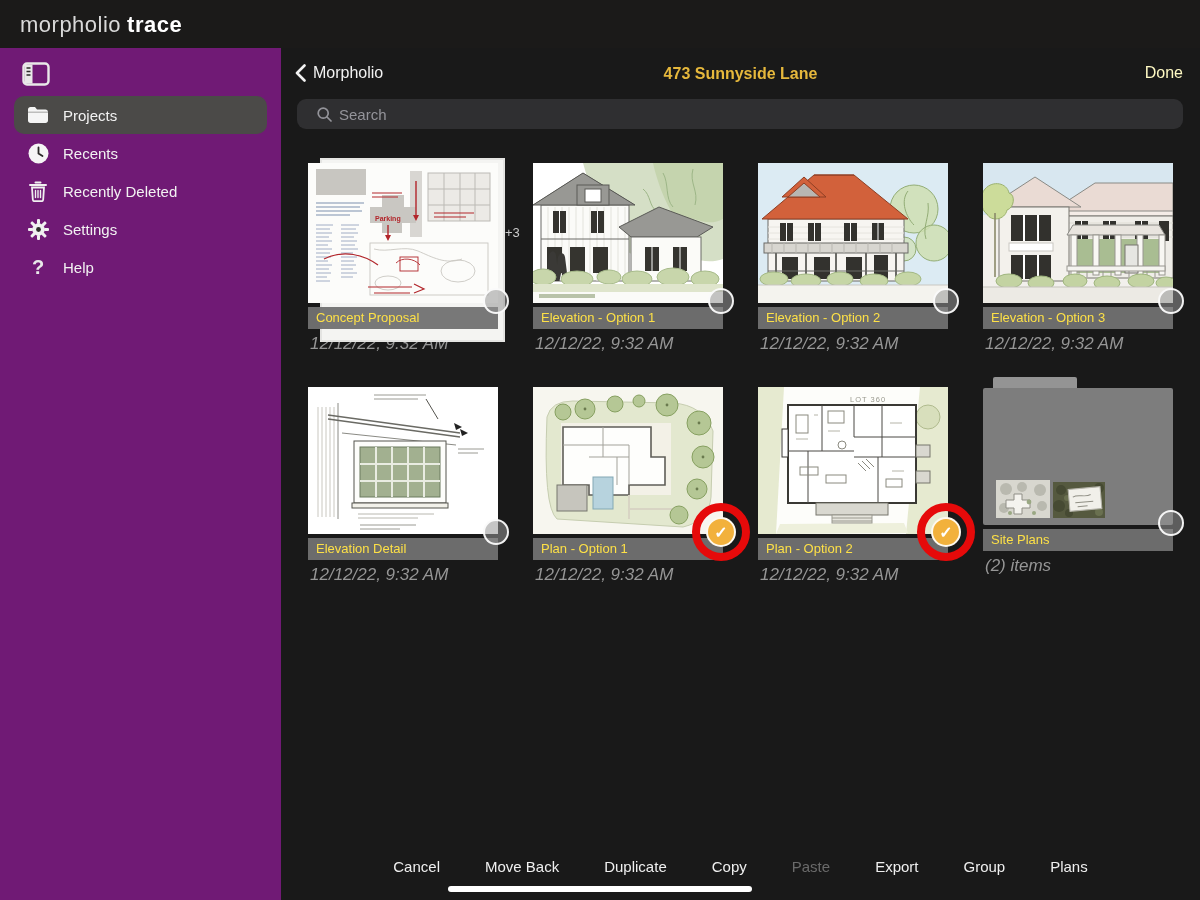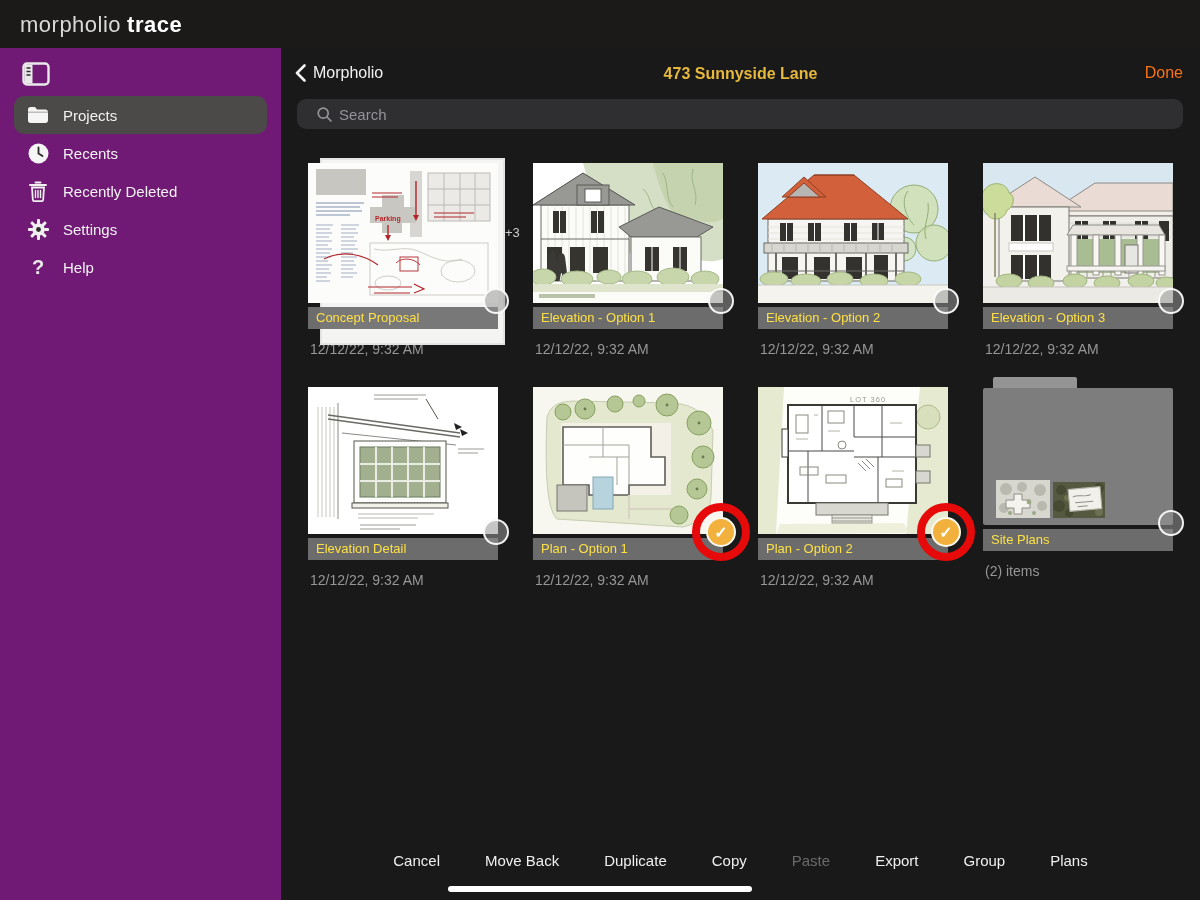--- a/index.html
+++ b/index.html
@@ -23,40 +23,40 @@
   .side-item .ic { width:22px; height:22px; margin:0 14px 0 13px; display:flex; align-items:center; justify-content:center; flex:none; }
   .side-item .ic svg { display:block; }
   .qmark { font-size:20px; font-weight:bold; color:#e9e9e9; }
 
   
   .main-head { position:absolute; left:281px; top:48px; width:919px; height:50px; }
   .backbtn { position:absolute; left:14px; top:16px; display:flex; align-items:center; gap:7px;
     color:#f2f2f2; font-size:16px; cursor:pointer; }
   .page-title { position:absolute; left:0; top:17px; width:919px; text-align:center;
     color:#e6b83c; font-size:16px; font-weight:bold; }
-  .donebtn { position:absolute; right:17px; top:16px; color:#f97316; font-size:16px; cursor:pointer; }
+  .donebtn { position:absolute; right:17px; top:16px; color:#fef9c3; font-size:16px; cursor:pointer; }
 
   
   .searchbar { position:absolute; left:297px; top:99px; width:886px; height:30px;
     background:#2f2f31; border-radius:9px; display:flex; align-items:center; padding:0 20px; }
   .searchbar svg { flex:none; }
   .searchbar input { flex:1; margin-left:7px; background:transparent; border:none; outline:none;
     color:#e8e8e8; font-size:15px; font-family:"Liberation Sans", sans-serif; }
   .searchbar input::placeholder { color:#94949a; }
 
   
   .card { position:absolute; width:190px; }
   .thumb { position:relative; width:190px; background:#fff; cursor:pointer; }
   .thumb svg { display:block; width:190px; }
   .r1 .thumb { height:140px; }
   .r2 .thumb { height:147px; }
   .titlebar { position:relative; margin-top:4px; height:22px; line-height:22px;
     background:rgba(113,113,113,.95); color:#fde047; font-size:13px; padding-left:8px;
     white-space:nowrap; overflow:hidden; }
-  .meta { margin-top:12px; color:#969696; font-size:14px; padding-left:2px; }
+  .meta { margin-top:5px; color:#969696; font-size:17px; padding-left:2px;font-style:italic; }
 
   .stack-outline { position:absolute; left:12px; top:-5px; right:-7px; bottom:12px;
     border:2px solid #e4e4e2; background:#f4f4f2; z-index:0; }
   .stack-badge { position:absolute; left:197px; top:62px; color:#cbcbcb; font-size:13px; }
 
   .selbadge { position:absolute; width:26px; height:26px; right:-11px; bottom:-11px;
     border-radius:50%; border:2px solid rgba(255,255,255,.92); background:rgba(150,150,150,.55);
     z-index:5; cursor:pointer; }
   .selbadge.checked { width:30px; height:30px; right:-13px; bottom:-13px; background:#f2b13c;
     display:flex; align-items:center; justify-content:center; color:#fff; font-size:16px; font-weight:bold; }
@@ -65,21 +65,21 @@
 
   
   .folder-tab { position:absolute; left:10px; top:-11px; width:84px; height:11px;
     background:#949494; border-radius:2px 2px 0 0; }
   .folder-body { position:relative; width:190px; height:137px; background:#7d7d7d;
     border-radius:2px; cursor:pointer; }
   .mini { position:absolute; }
 
   
   .toolbar { position:absolute; left:281px; top:852px; width:919px; height:28px;
-    display:flex; justify-content:center; gap:45px; }
+    display:flex; align-items:center; justify-content:center; gap:45px; }
   .tb { color:#efefef; font-size:15px; cursor:pointer; white-space:nowrap; }
   .tb.disabled { color:#6a6a6a; }
   .homebar { position:absolute; left:448px; top:886px; width:304px; height:6px;
     background:#ffffff; border-radius:3px; cursor:grab; }
 </style>
 </head>
 <body>
 
 <div class="stage">
 

